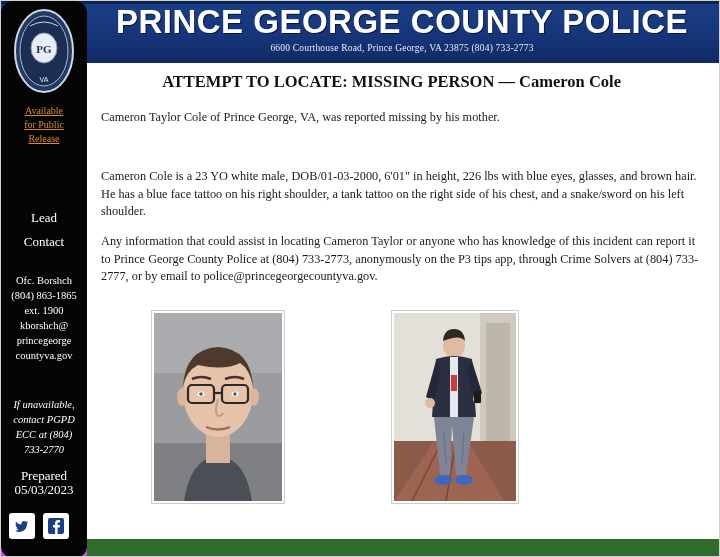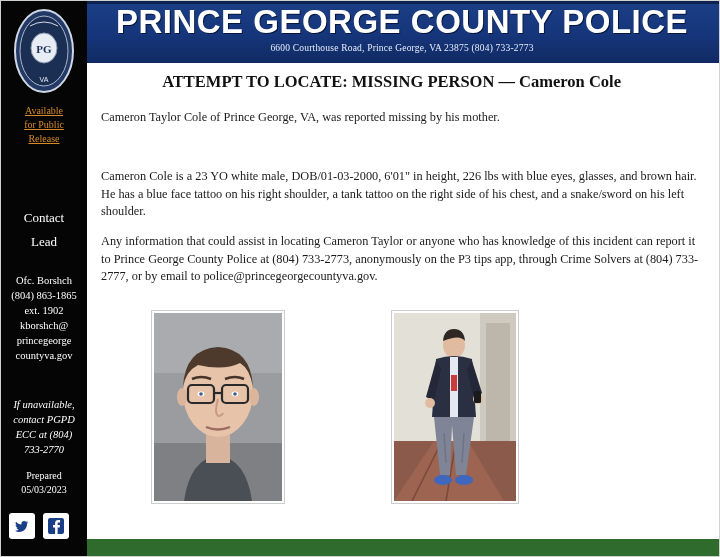--- a/index.html
+++ b/index.html
@@ -64,20 +64,21 @@
   }
 
   
   .sidebar {
     position: absolute;
     left: 0; top: 0;
     width: 86px;
     height: 557px;
     background: #050505;
     color: #ffffff;
+    border-radius: 12px;
   }
   .badge {
     position: absolute;
     left: 9px;
     top: 7px;
     width: 68px;
     height: 86px;
   }
   .badge svg { display:block; }
 
@@ -130,21 +131,21 @@
     font-family: "Liberation Serif", serif;
     margin-top: 6px;
   }
   .sidebar-prepared {
     position: absolute;
     left: 4px;
     top: 468px;
     width: 78px;
     text-align: center;
     color: #ffffff;
-    font-size: 10px;
+    font-size: 13px;
     line-height: 14px;
     font-family: "Liberation Serif", serif;
   }
   .social-icons {
     position: absolute;
     left: 8px;
     top: 512px;
     width: 70px;
     display: flex;
     gap: 8px;
@@ -254,28 +255,28 @@
       </svg>
     </div>
 
     <div class="sidebar-avail">
       <span>Available</span>
       <span>for Public</span>
       <span>Release</span>
     </div>
 
     <div class="sidebar-lead">
+      <div>Lead</div>
       <div>Contact</div>
-      <div>Lead</div>
     </div>
 
     <div class="sidebar-contact-block">
       <div>Ofc. Borshch</div>
       <div>(804) 863-1865</div>
-      <div>ext. 1902</div>
+      <div>ext. 1900</div>
       <div>kborshch@</div>
       <div>princegeorge</div>
       <div>countyva.gov</div>
     </div>
 
     <div class="sidebar-ifunavail">
       <div>If unavailable,</div>
       <div>contact PGPD</div>
       <div>ECC at (804)</div>
       <div>733-2770</div>

